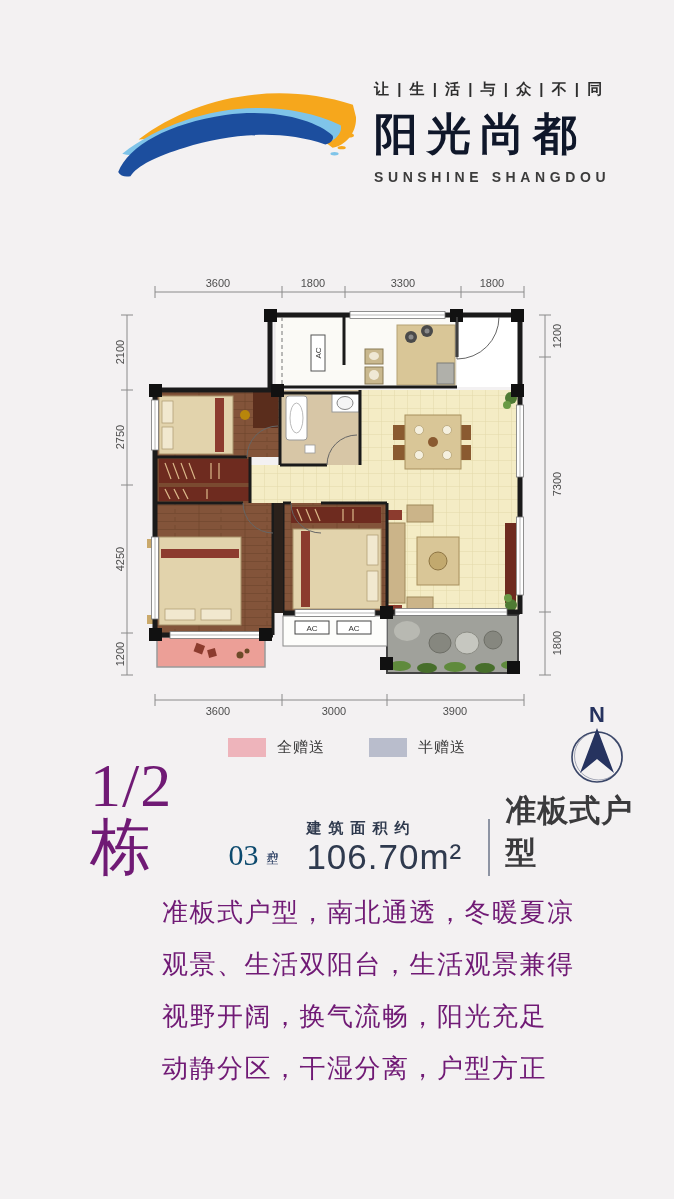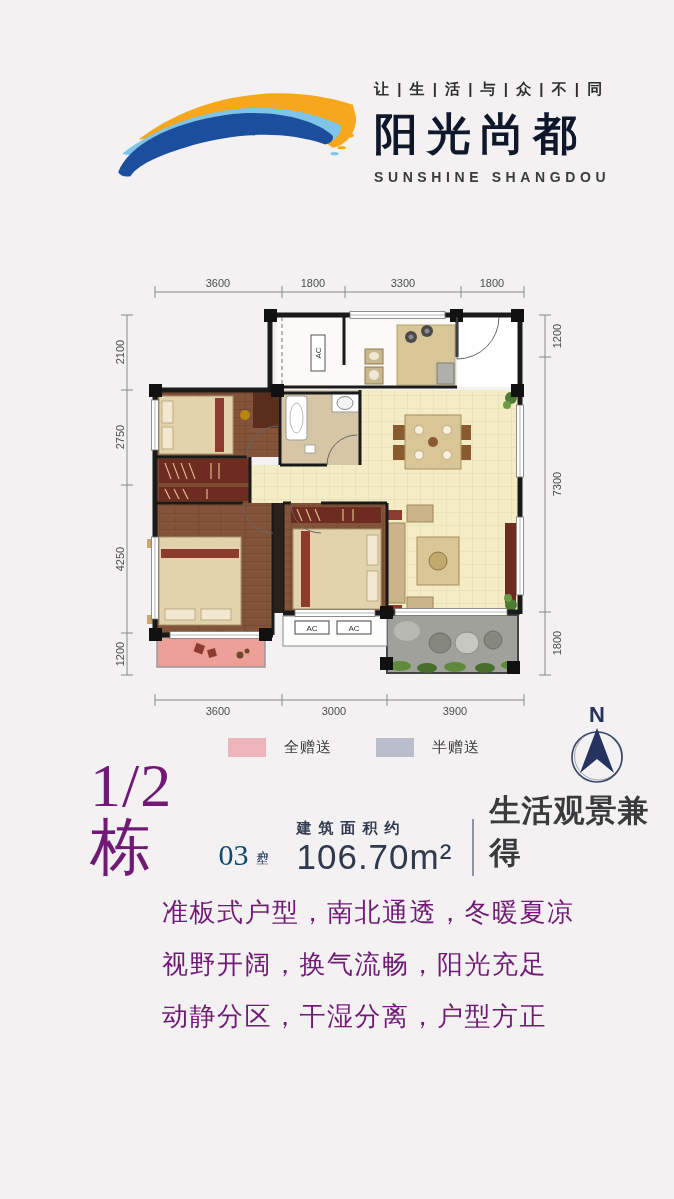--- a/index.html
+++ b/index.html
@@ -13,35 +13,35 @@
   .brand-name{font-size:44px;font-weight:bold;letter-spacing:9px;color:#0f172a;margin-top:6px;white-space:nowrap;}
   .brand-en{font-size:14px;font-weight:bold;letter-spacing:4.6px;color:#3c3c3c;margin-top:5px;white-space:nowrap;}
 
   
   #plan{position:absolute;left:95px;top:265px;width:480px;height:455px;}
   .dim-text{font-size:11px;fill:#4e4e4e;font-family:"Liberation Sans",sans-serif;}
   .ac-text{font-size:8px;fill:#333;font-family:"Liberation Sans",sans-serif;}
 
   
   #legend{position:absolute;left:228px;top:738px;display:flex;gap:44px;align-items:center;}
-  .legend-item{display:flex;align-items:center;gap:18px;justify-content:flex-end;}
+  .legend-item{display:flex;align-items:center;gap:11px;justify-content:flex-end;}
   .swatch{width:38px;height:19px;}
   .swatch.full{background:#eeb4bb;}
   .swatch.half{background:#b9bdcc;}
   .legend-label{font-size:15px;color:#3a3a3a;letter-spacing:1px;}
 
   
   #north{position:absolute;left:563px;top:702px;width:68px;height:88px;}
 
   
   #unit-row{position:absolute;left:90px;top:790px;width:560px;height:88px;display:flex;align-items:flex-end;}
   .block-name{font-family:"Liberation Serif",serif;font-size:62px;line-height:62px;color:#701a75;font-weight:500;letter-spacing:1px;}
   .unit-number{font-family:"Liberation Serif",serif;font-size:30px;line-height:42px;color:#0c4a6e;margin-left:7px;margin-bottom:2px;}
   .unit-type-vert{writing-mode:vertical-rl;font-size:12px;letter-spacing:3px;color:#24395e;margin-left:5px;margin-bottom:6px;height:32px;}
-  .area-group{margin-left:26px;padding-right:20px;border-right:2px solid #8d94a3;margin-bottom:2px;}
+  .area-group{margin-left:26px;padding-right:26px;border-right:2px solid #8d94a3;margin-bottom:2px;}
   .area-label{font-size:15px;font-weight:bold;letter-spacing:7px;color:#2f3a4e;}
   .area-value{font-size:35px;font-weight:normal;color:#2f3a4e;line-height:38px;letter-spacing:1px;}
   .layout-text{font-size:31px;font-weight:bold;color:#3a3a3c;margin-left:15px;margin-bottom:4px;letter-spacing:1px;}
 
   
   #description{position:absolute;left:162px;top:886px;}
   .desc-line{font-size:26px;color:#701a75;letter-spacing:1.5px;line-height:52px;white-space:nowrap;font-weight:500;}
 </style>
 </head>
 <body>
@@ -354,22 +354,23 @@
   </svg>
 
   <div id="unit-row">
     <span class="block-name">1/2栋</span>
     <span class="unit-number">03</span>
     <span class="unit-type-vert">户型</span>
     <div class="area-group">
       <div class="area-label">建筑面积约</div>
       <div class="area-value">106.70m²</div>
     </div>
-    <span class="layout-text">生活观景兼得</span>
+    <span class="layout-text">准板式户型</span>
   </div>
 
   <div id="description">
     <div class="desc-line">准板式户型，南北通透，冬暖夏凉</div>
+    <div class="desc-line">观景、生活双阳台，生活观景兼得</div>
     <div class="desc-line">视野开阔，换气流畅，阳光充足</div>
     <div class="desc-line">动静分区，干湿分离，户型方正</div>
   </div>
 
 </div>
 
 </body></html>

